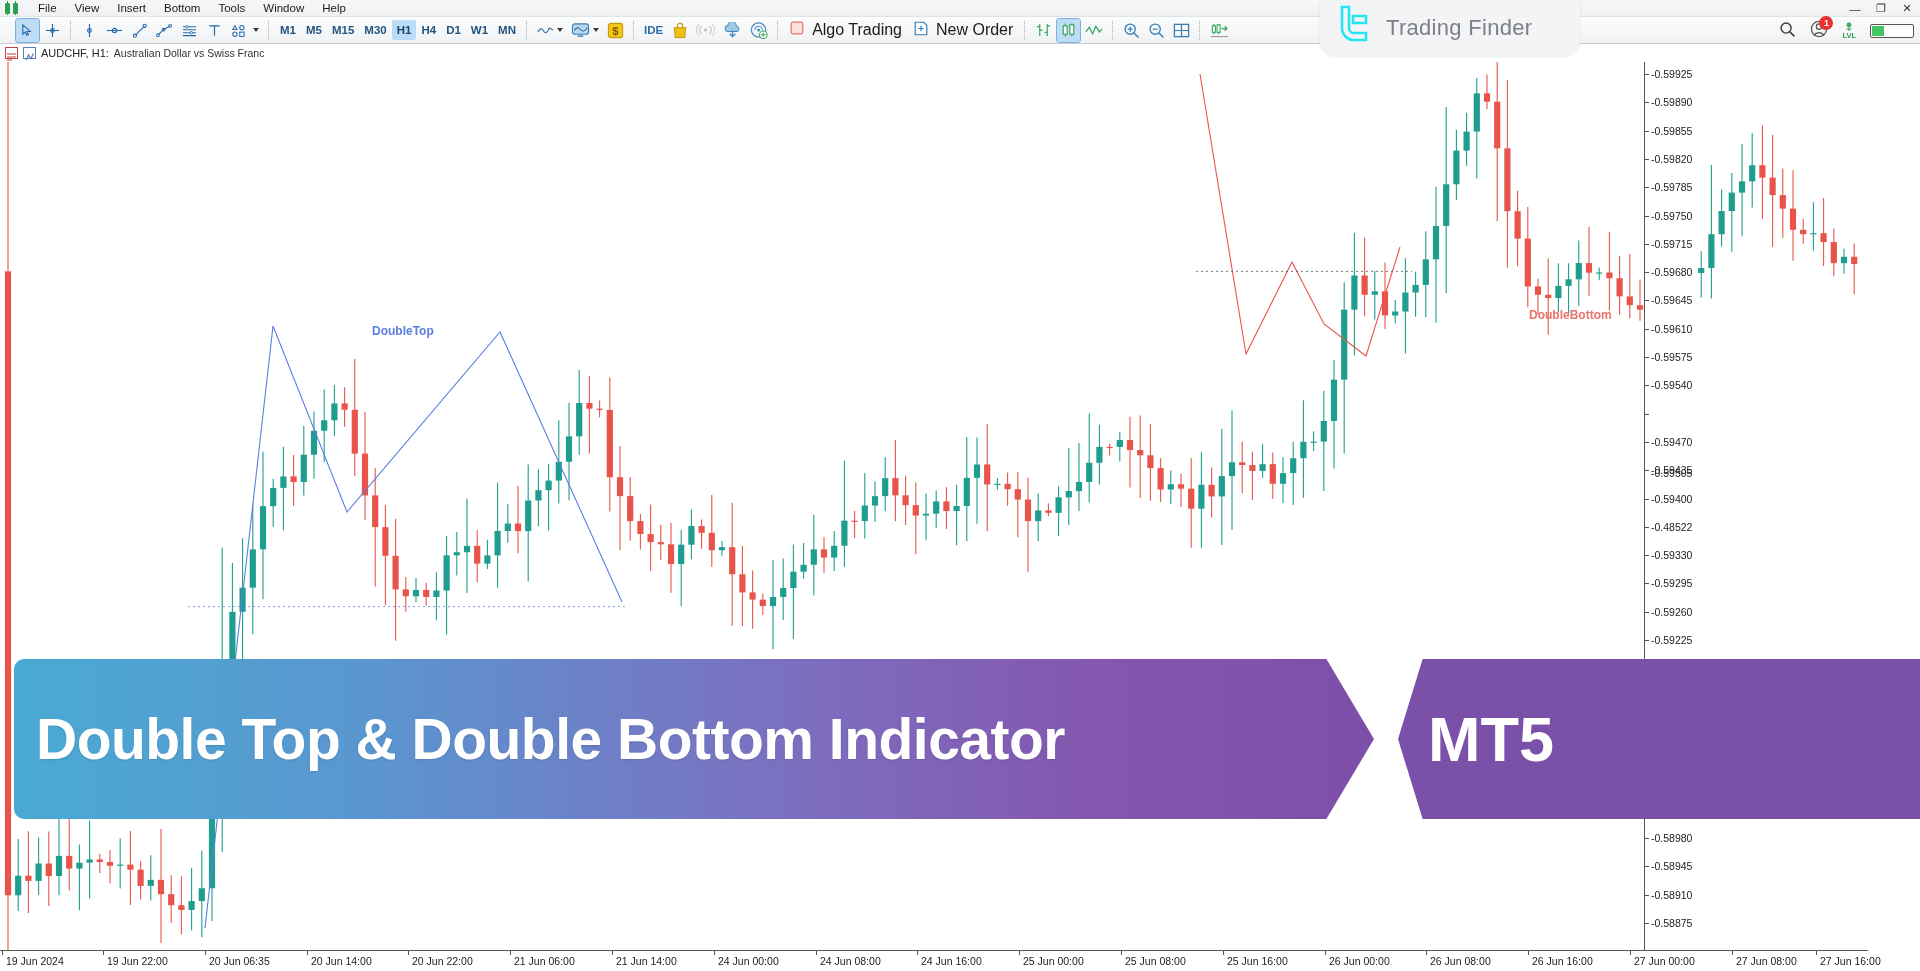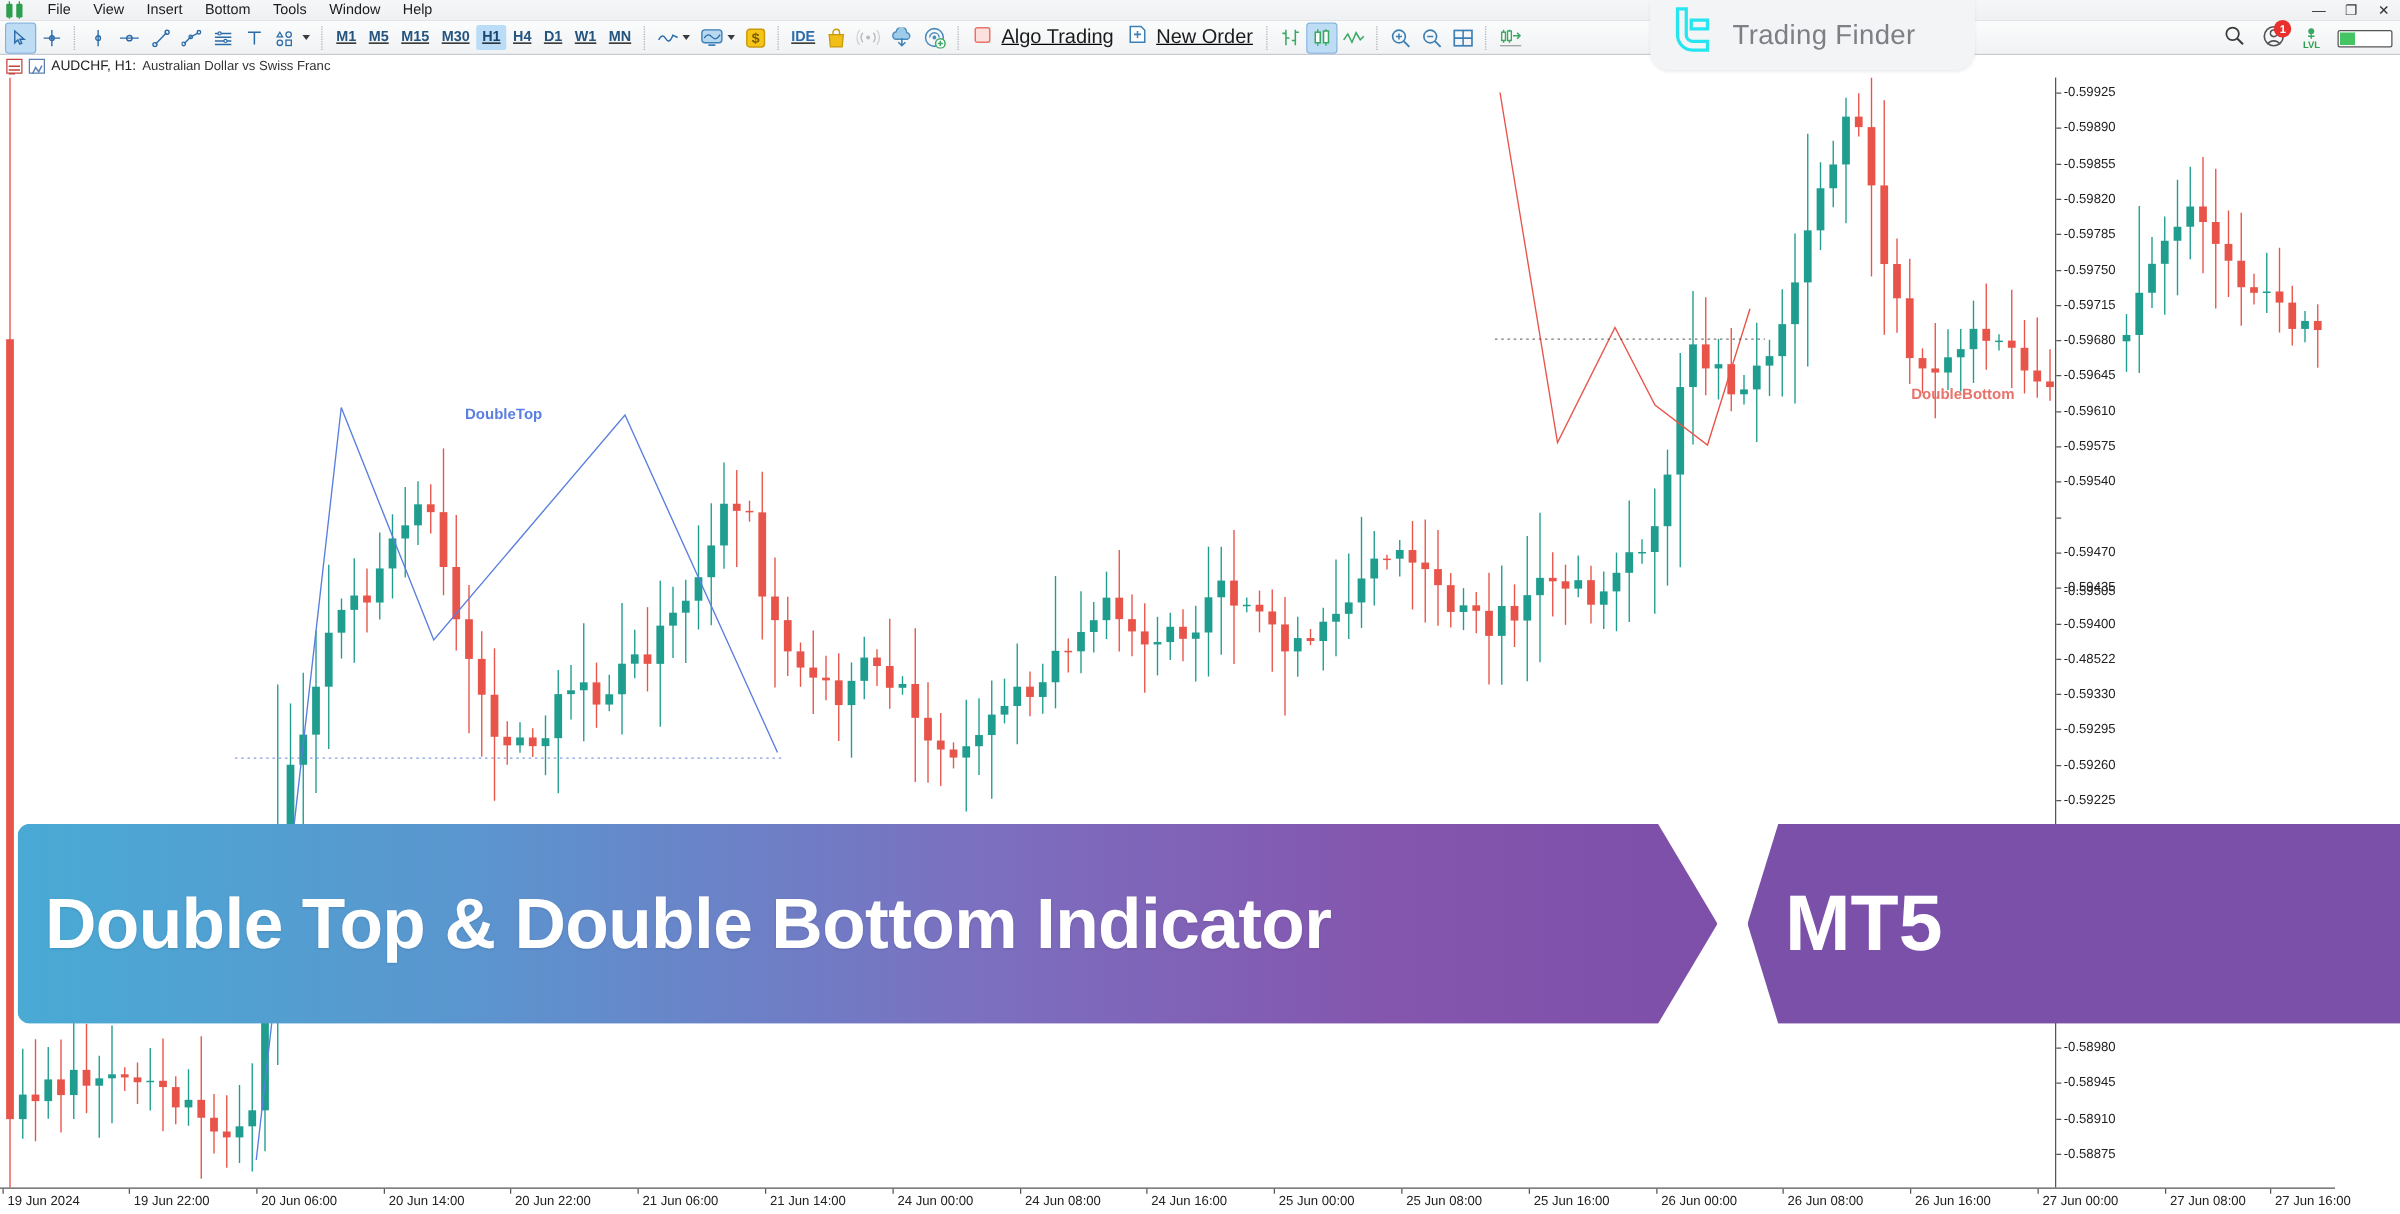--- a/index.html
+++ b/index.html
@@ -33,23 +33,22 @@
   .wincontrols { position:absolute; right:0; top:0; height:17px; display:flex; }
   .wincontrols div {
     width:26px; height:17px; display:flex; align-items:center; justify-content:center;
     font-size:11px; color:#333;
   }
 
   
   .toolbar {
     position:absolute; left:0; top:17px; width:1920px; height:27px;
     background: linear-gradient(#fbfcfc, #f0f2f4);
-    display:flex; align-items:center; padding-left:4px;
+    display:flex; align-items:center; padding-left:15px;
     border-bottom:1px solid #c8ccd0;
-    text-decoration:underline;
   }
   .tb-btn {
     height:23px; min-width:23px; display:flex; align-items:center; justify-content:center;
     margin:0 1px; border-radius:2px; font-size:11px; color:#2a5a8c; padding:0 3px;
   }
   .tb-btn.sel { background:#bfdcf5; outline:1px solid #7fb2e0; }
   .tb-sep { width:2px; height:19px; margin:0 5px; border-left:1px dotted #aab0b6; }
   .tf { font-size:11.5px; font-weight:bold; color:#25547f; padding:0 5px; height:20px;
         line-height:20px; border-radius:2px; }
   .tf.active { background:#badcf7; color:#17456e; }
@@ -853,21 +852,21 @@
         <div class="tick" style="top: 861px;"></div>
         <div class="lbl" style="top: 861px;">-0.58875</div>
       </div>
 
     <div class="time-axis" id="time-axis">
         <div class="tick" style="left: 2px;"></div>
         <div class="lbl" style="left: 6px;">19 Jun 2024</div>
         <div class="tick" style="left: 103px;"></div>
         <div class="lbl" style="left: 107px;">19 Jun 22:00</div>
         <div class="tick" style="left: 205px;"></div>
-        <div class="lbl" style="left: 209px;">20 Jun 06:00</div>
+        <div class="lbl" style="left: 209px;">20 Jun 06:35</div>
         <div class="tick" style="left: 307px;"></div>
         <div class="lbl" style="left: 311px;">20 Jun 14:00</div>
         <div class="tick" style="left: 408px;"></div>
         <div class="lbl" style="left: 412px;">20 Jun 22:00</div>
         <div class="tick" style="left: 510px;"></div>
         <div class="lbl" style="left: 514px;">21 Jun 06:00</div>
         <div class="tick" style="left: 612px;"></div>
         <div class="lbl" style="left: 616px;">21 Jun 14:00</div>
         <div class="tick" style="left: 714px;"></div>
         <div class="lbl" style="left: 718px;">24 Jun 00:00</div>

